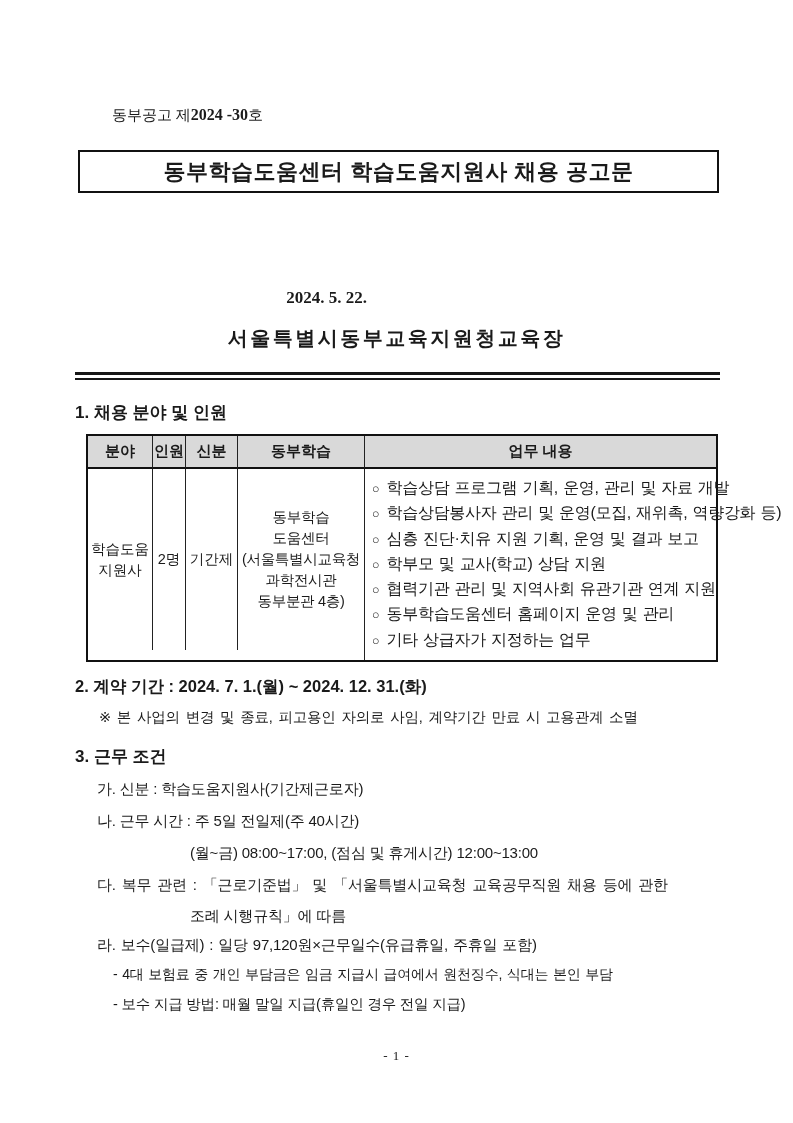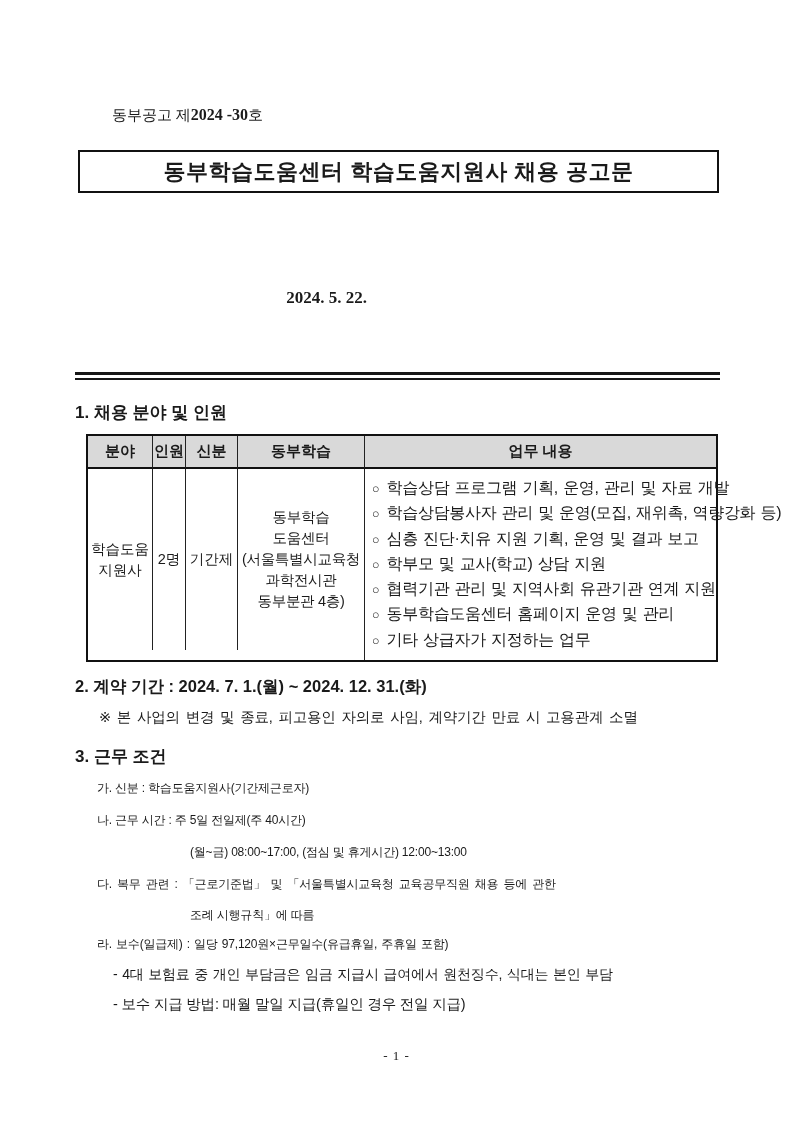--- a/index.html
+++ b/index.html
@@ -55,21 +55,21 @@
   .field-lines { line-height:21px; }
   .duties { padding:5px 2px 5px 7px; display:flex; flex-direction:column; justify-content:center; }
   .duty { display:flex; align-items:baseline; line-height:24.2px; white-space:nowrap; }
   .duty .bullet { font-size:12.5px; margin-right:7px; flex:0 0 auto; }
   .duty .dtext { font-size:16px; letter-spacing:-0.3px; word-spacing:1px; }
 
   .s2-heading { left:75px; top:676px; font-size:16.5px; }
   .s2-note { left:99px; top:708px; font-size:14.5px; word-spacing:2px; letter-spacing:-0.2px; white-space:nowrap; }
 
   .s3-heading { left:75px; top:745px; }
-  .cond { font-size:12px; white-space:nowrap; letter-spacing:-0.2px; }
+  .cond { font-size:15px; white-space:nowrap; letter-spacing:-0.2px; }
   .item-ga { left:97px; top:780px; }
   .item-na { left:97px; top:812px; }
   .item-na-sub { left:190px; top:844px; }
   .item-da { left:97px; top:876px; word-spacing:2px; }
   .item-da2 { left:190px; top:907px; }
   .item-ra { left:97px; top:936px; word-spacing:1px; }
   .item-ra-sub1 { left:113px; top:966px; font-size:14px; word-spacing:1px; }
   .item-ra-sub2 { left:113px; top:995px; font-size:14.5px; }
 
   .footer-page { left:0; top:1048px; width:793px; text-align:center; font-size:13px; letter-spacing:1px; }
@@ -83,20 +83,21 @@
     <span>동부공고 제</span><span class="num">2024 -30</span><span>호</span>
   </div>
 
   <div class="abs title-box">
     <span class="title-text">동부학습도움센터 학습도움지원사 채용 공고문</span>
   </div>
 
 
   <div class="abs date-line serif">2024. 5. 22.</div>
 
+  <div class="abs signer-line serif">서울특별시동부교육지원청교육장</div>
 
   <div class="abs double-rule"></div>
 
   <div class="abs s-heading s1-heading">1. 채용 분야 및 인원</div>
 
   <div class="abs rtable">
     <div class="trow thead">
       <div class="tcell">분야</div>
       <div class="tcell">인원</div>
       <div class="tcell">신분</div>

